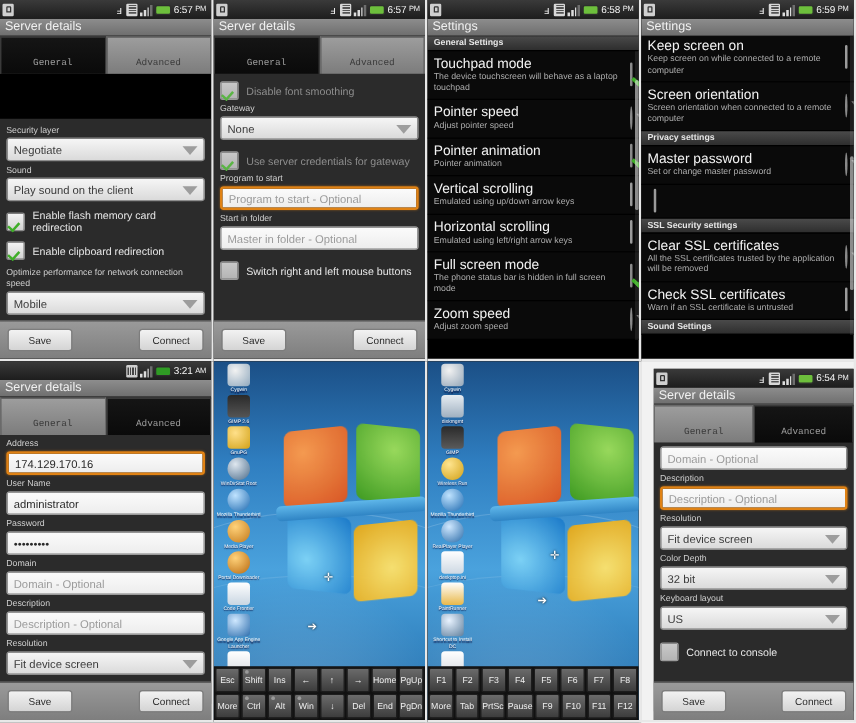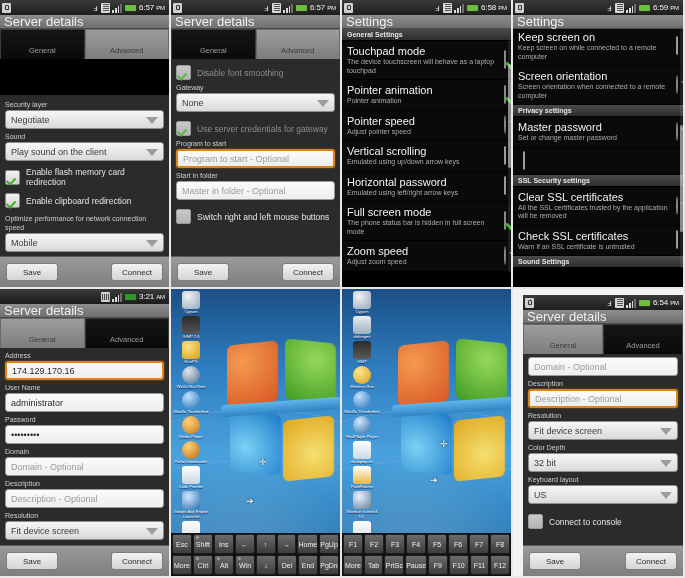--- a/index.html
+++ b/index.html
@@ -25,24 +25,24 @@
   .ico-sig i:nth-child(2){height:5px;}
   .ico-sig i:nth-child(3){height:7px;}
   .ico-sig i:nth-child(4){height:9px;background:#6e6e6e;}
   .ico-bat{width:13px;height:8px;background:#6dbf3c;border-radius:2px;border:1px solid #2d2d2d;box-sizing:border-box;}
   .ico-bat.charge{background:#2f9b24;}
   .ico-bat.charge:after{content:"";position:absolute;}
   .sb-time{color:#f4f4f4;font-size:8px;letter-spacing:-.1px;white-space:nowrap;}
   .sb-ampm{font-size:6px;}
 
   
-  .titlebar{height:13px;background:linear-gradient(#8d8d8d,#6f6f6f);color:#f0f0f0;font-size:13px;display:flex;align-items:center;padding-left:4px;border-bottom:1px solid #4a4a4a;}
-
-  
-  .tabs{display:flex;height:30px;background:#404040;}
+  .titlebar{height:13px;background:linear-gradient(#8d8d8d,#6f6f6f);color:#f0f0f0;font-size:10px;display:flex;align-items:center;padding-left:4px;border-bottom:1px solid #4a4a4a;}
+
+  
+  .tabs{display:flex;height:30px;background:#404040;font-family:Liberation Mono, monospace;}
   .tab{flex:1;display:flex;align-items:flex-end;justify-content:center;padding-bottom:4px;font-size:7.5px;color:#cfcfcf;box-sizing:border-box;}
   .tab.active{background:linear-gradient(#151515,#0a0a0a);color:#9e9e9e;border:1px solid #3a3a3a;border-bottom:none;}
   .tab.inactive{background:linear-gradient(#9d9d9d,#7c7c7c);color:#3a3a3a;border:1px solid #6a6a6a;border-bottom:none;}
 
   
   .form{background:#2b2b2b;padding:2px 5px 0 5px;box-sizing:border-box;overflow:hidden;}
   .flabel{color:#cfcfcf;font-size:7px;margin:3px 0 1px 0;line-height:9px;}
   .finput{height:19px;background:linear-gradient(#fbfbfb,#ededed);border:1px solid #9a9a9a;border-radius:3px;display:flex;align-items:center;padding:0 5px;font-size:9px;color:#2a2a2a;box-sizing:border-box;}
   .finput.ph{color:#9b9b9b;}
   .finput.focus{border:2px solid #e08214;box-shadow:0 0 2px rgba(224,130,20,.6);}
@@ -245,42 +245,42 @@
     <div style="position:relative;">
       <div class="setrow">
         <div class="settext">
           <div class="settitle">Touchpad mode</div>
           <div class="setsub">The device touchscreen will behave as a laptop touchpad</div>
         </div>
         <div class="setctl"><span class="cbox lg on"></span></div>
       </div>
       <div class="setrow">
         <div class="settext">
+          <div class="settitle">Pointer speed</div>
+          <div class="setsub">Adjust pointer speed</div>
+        </div>
+        <div class="setctl"><span class="knob"></span></div>
+      </div>
+      <div class="setrow">
+        <div class="settext">
           <div class="settitle">Pointer animation</div>
           <div class="setsub">Pointer animation</div>
         </div>
         <div class="setctl"><span class="cbox lg on"></span></div>
       </div>
       <div class="setrow">
         <div class="settext">
-          <div class="settitle">Pointer speed</div>
-          <div class="setsub">Adjust pointer speed</div>
-        </div>
-        <div class="setctl"><span class="knob"></span></div>
-      </div>
-      <div class="setrow">
-        <div class="settext">
           <div class="settitle">Vertical scrolling</div>
           <div class="setsub">Emulated using up/down arrow keys</div>
         </div>
         <div class="setctl"><span class="cbox lg dim"></span></div>
       </div>
       <div class="setrow">
         <div class="settext">
-          <div class="settitle">Horizontal password</div>
+          <div class="settitle">Horizontal scrolling</div>
           <div class="setsub">Emulated using left/right arrow keys</div>
         </div>
         <div class="setctl"><span class="cbox lg dim"></span></div>
       </div>
       <div class="setrow">
         <div class="settext">
           <div class="settitle">Full screen mode</div>
           <div class="setsub">The phone status bar is hidden in full screen mode</div>
         </div>
         <div class="setctl"><span class="cbox lg on"></span></div>

